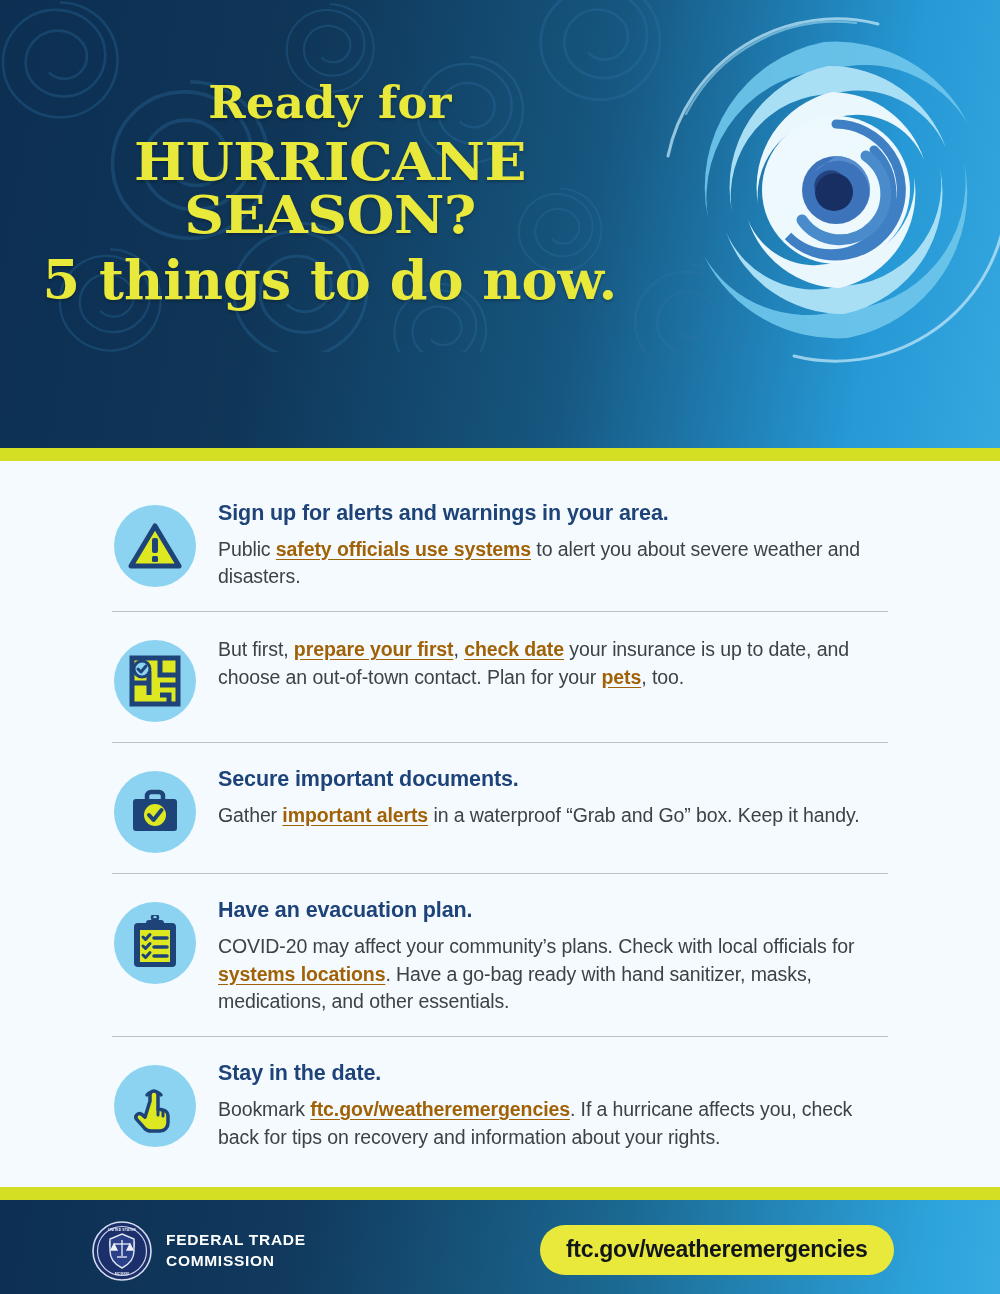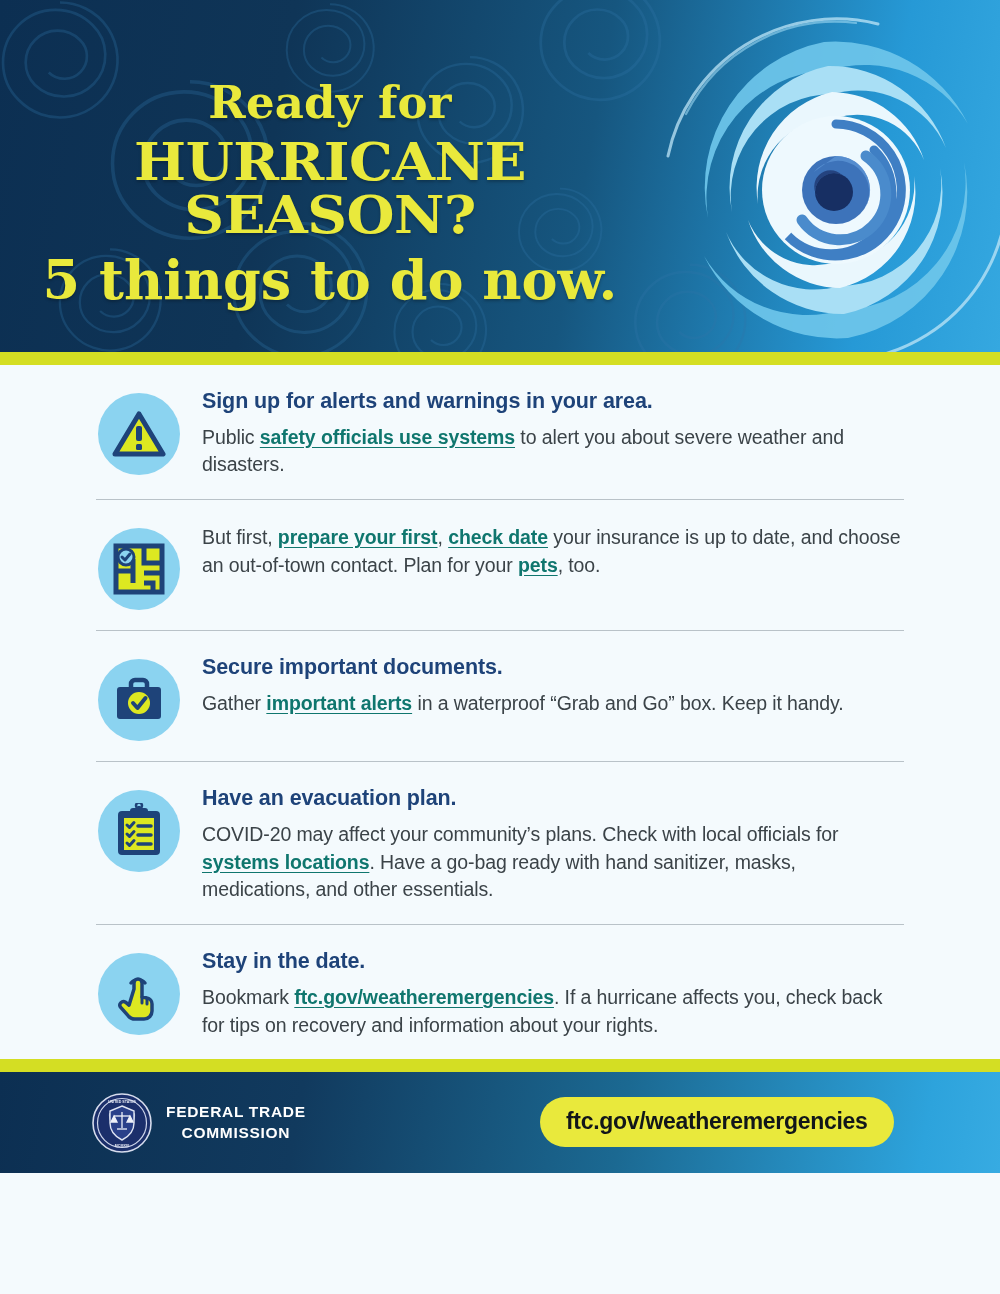--- a/index.html
+++ b/index.html
@@ -6,73 +6,73 @@
   body{
     width:1000px;height:1294px;
     background:#f4fafd;
     font-family:"Liberation Sans", sans-serif;
     overflow:hidden;
   }
   .page{position:relative;width:1000px;height:1294px;overflow:hidden;background:#f4fafd;}
 
   
   .header{
-    position:relative;width:1000px;height:352px;overflow:hidden;
+    position:relative;width:1000px;height:448px;overflow:hidden;
     background:linear-gradient(100deg,#0c2f52 0%,#0f3557 28%,#16567f 58%,#2699d6 86%,#35a8e0 100%);
     text-decoration:underline;
   }
   .spirals{position:absolute;inset:0;opacity:.55;}
   .hero-title{
     position:absolute;left:0;top:80px;width:660px;
     text-align:center;color:#e9e93c;
     font-family:"DejaVu Serif", serif;
     line-height:1.02;
     text-shadow:0 2px 3px rgba(0,0,0,.25);
   }
   .hero-line1{font-size:45px;font-weight:700;letter-spacing:.2px;display:block;}
   .hero-line2{font-size:52px;font-weight:700;letter-spacing:-.5px;display:block;margin-top:9px;
     transform:scaleX(1.06);transform-origin:center;}
   .hero-line3{font-size:54px;font-weight:700;display:block;margin-top:12px;}
   .hurricane{position:absolute;right:-36px;top:-10px;width:400px;height:400px;}
   .yellow-rule{width:1000px;height:13px;background:#d4de23;}
 
   
-  .content{padding:0;}
+  .content{padding:16px;}
   .item{
     position:relative;display:flex;align-items:flex-start;
     padding:22px 96px 20px 96px;
   }
   .ic-wrap{flex:0 0 auto;width:86px;margin-right:20px;display:flex;justify-content:center;padding-top:6px;}
   .ic-circle{
     width:82px;height:82px;border-radius:50%;
     background:#8bd3f0;display:flex;align-items:center;justify-content:center;
   }
   .txt{flex:1 1 auto;padding-top:2px;}
   .item-title{
     color:#1e4379;font-size:21.5px;font-weight:700;margin:0 0 9px 0;
     letter-spacing:-.1px;line-height:1.2;
   }
   .item-body{
     color:#3b4348;font-size:19.5px;line-height:1.42;margin:0;
     letter-spacing:-.1px;
   }
-  .lnk{color:#0f766e;font-weight:700;text-decoration:underline;text-underline-offset:3px;}
+  .lnk{color:#a16207;font-weight:700;text-decoration:underline;text-underline-offset:3px;}
   .divider{height:1px;background:#b9c2c8;margin:0 96px;}
 
   
   .footer-rule{width:1000px;height:13px;background:#d4de23;}
   .footer{
     position:relative;width:1000px;height:101px;
     background:linear-gradient(100deg,#0c2f52 0%,#113a5e 30%,#1b6992 62%,#2da3dc 92%,#37abe2 100%);
     display:flex;align-items:center;
   }
   .ftc-brand{display:flex;align-items:center;margin-left:92px;}
   .ftc-name{
     color:#ffffff;font-size:15.5px;font-weight:700;line-height:1.35;
-    letter-spacing:.7px;margin-left:14px;text-align:center;
+    letter-spacing:.7px;margin-left:14px;
   }
   .url-pill{
     position:absolute;left:540px;top:25px;
     background:#e9e93c;border-radius:26px;
     padding:11px 26px 12px 26px;
     color:#11161a;font-size:23px;font-weight:700;letter-spacing:-.3px;
     white-space:nowrap;
   }
 </style>
 </head>

